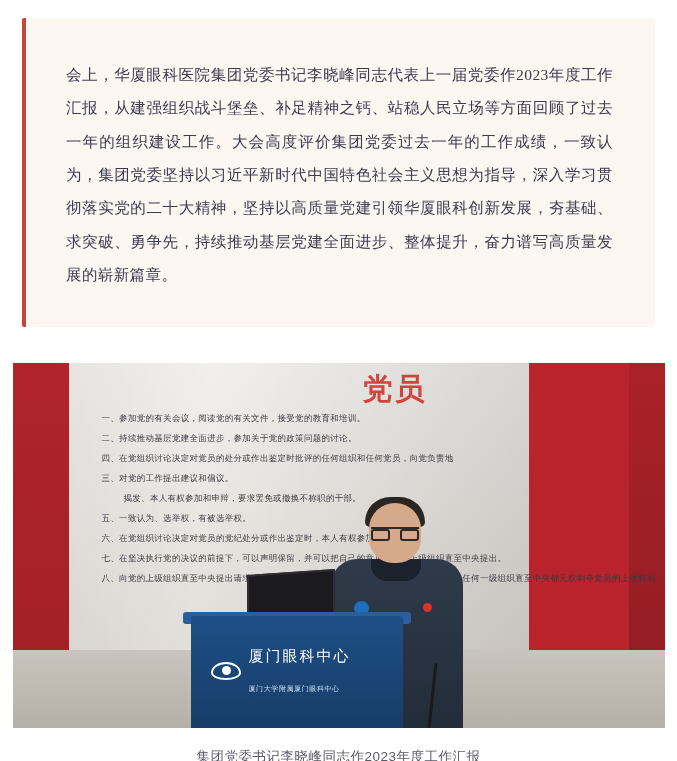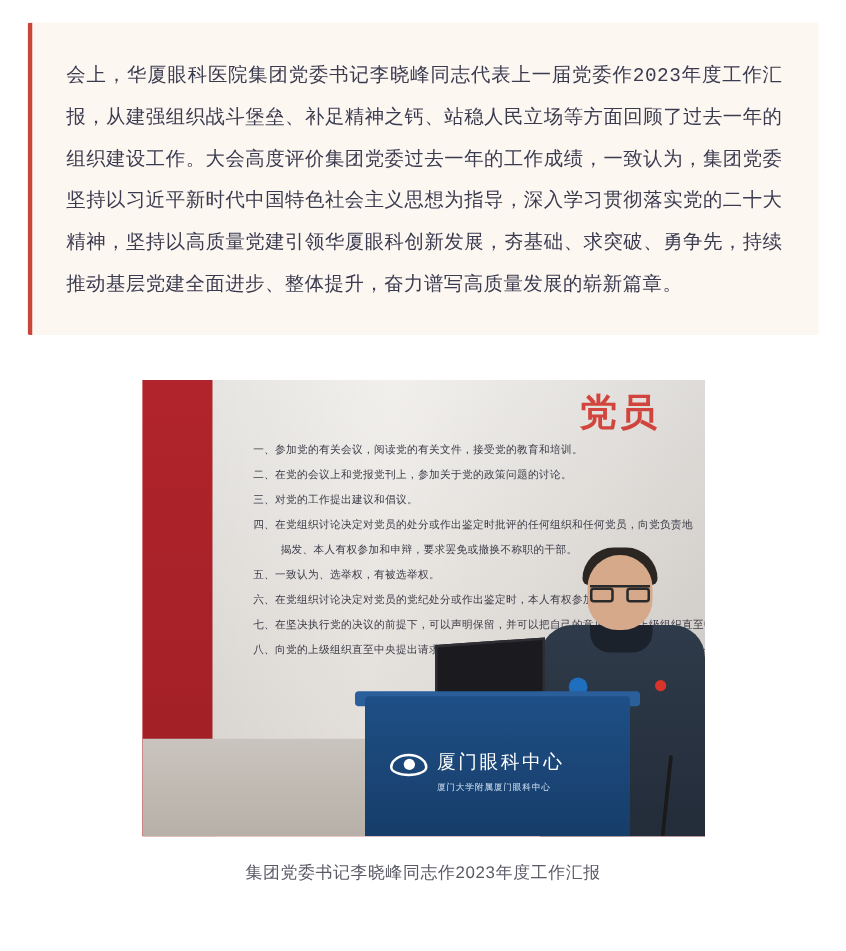--- a/index.html
+++ b/index.html
@@ -24,39 +24,39 @@
   
   .text-card {
     margin: 18px 22px 0 22px;
     background: #fdf7f2;
     border-left: 4px solid #c9453c;
     border-radius: 2px;
     padding: 26px 28px 22px 26px;
     box-sizing: border-box;
   }
   .text-card p {
-    margin: 1px;
+    margin: 14px;
     color: #3b3b4f;
     font-size: 15.5px;
     line-height: 2.15;
     text-align: justify;
     letter-spacing: 0.4px;
-    font-family: Liberation Mono, monospace;
+    font-family: Liberation Serif, serif;
   }
 
   
   .photo-block {
     margin: 36px 0 0 0;
     display: flex;
     flex-direction: column;
     align-items: center;
   }
   .photo {
     position: relative;
-    width: 450px;
+    width: 652px;
     height: 365px;
     overflow: hidden;
     background: #b9232b;
   }
   
   .wall-left {
     position: absolute;
     left: 0; top: 0;
     width: 58px; height: 100%;
     background: linear-gradient(180deg,#b2242b 0%,#9f1f26 100%);
@@ -216,21 +216,21 @@
   }
   .podium-pupil {
     position: absolute;
     left: 209px; bottom: 53px;
     width: 9px; height: 9px;
     background: #ffffff;
     border-radius: 50%;
   }
   .podium-text {
     position: absolute;
-    left: 236px; bottom: 50px;
+    left: 236px; bottom: 62px;
     color: #ffffff;
     font-size: 15px;
     letter-spacing: 2px;
     white-space: nowrap;
   }
   .podium-sub {
     position: absolute;
     left: 236px; bottom: 34px;
     color: #cfe0f2;
     font-size: 7px;
@@ -276,23 +276,23 @@
     <div class="photo">
       <div class="wall-left"></div>
       <div class="wall-right"></div>
 
       <div class="board"></div>
       <div class="board-shadow"></div>
       <div class="board-title">党员</div>
 
       <div class="board-lines">
         <div>一、参加党的有关会议，阅读党的有关文件，接受党的教育和培训。</div>
-        <div>二、在党的会议上和党报党刊上，参加关于党的政策问题的讨论。</div>
+        <div>二、持续推动基层党建全面进步，参加关于党的政策问题的讨论。</div>
+        <div>四、在党组织讨论决定对党员的处分或作出鉴定时批评的任何组织和任何党员，向党负责地</div>
         <div>三、对党的工作提出建议和倡议。</div>
-        <div>四、在党组织讨论决定对党员的处分或作出鉴定时批评的任何组织和任何党员，向党负责地</div>
         <div class="indent">揭发、本人有权参加和申辩，要求罢免或撤换不称职的干部。</div>
         <div>五、一致认为、选举权，有被选举权。</div>
         <div>六、在党组织讨论决定对党员的党纪处分或作出鉴定时，本人有权参加和申辩。</div>
         <div>七、在坚决执行党的决议的前提下，可以声明保留，并可以把自己的意见向党的上级组织直至中央提出。</div>
         <div>八、向党的上级组织直至中央提出请求、申诉和控告，并要求有关组织给以负责的答复。党的任何一级组织直至中央都无权剥夺党员的上述权利。</div>
       </div>
 
       <div class="floor"></div>
 
       <div class="speaker-body"></div>

